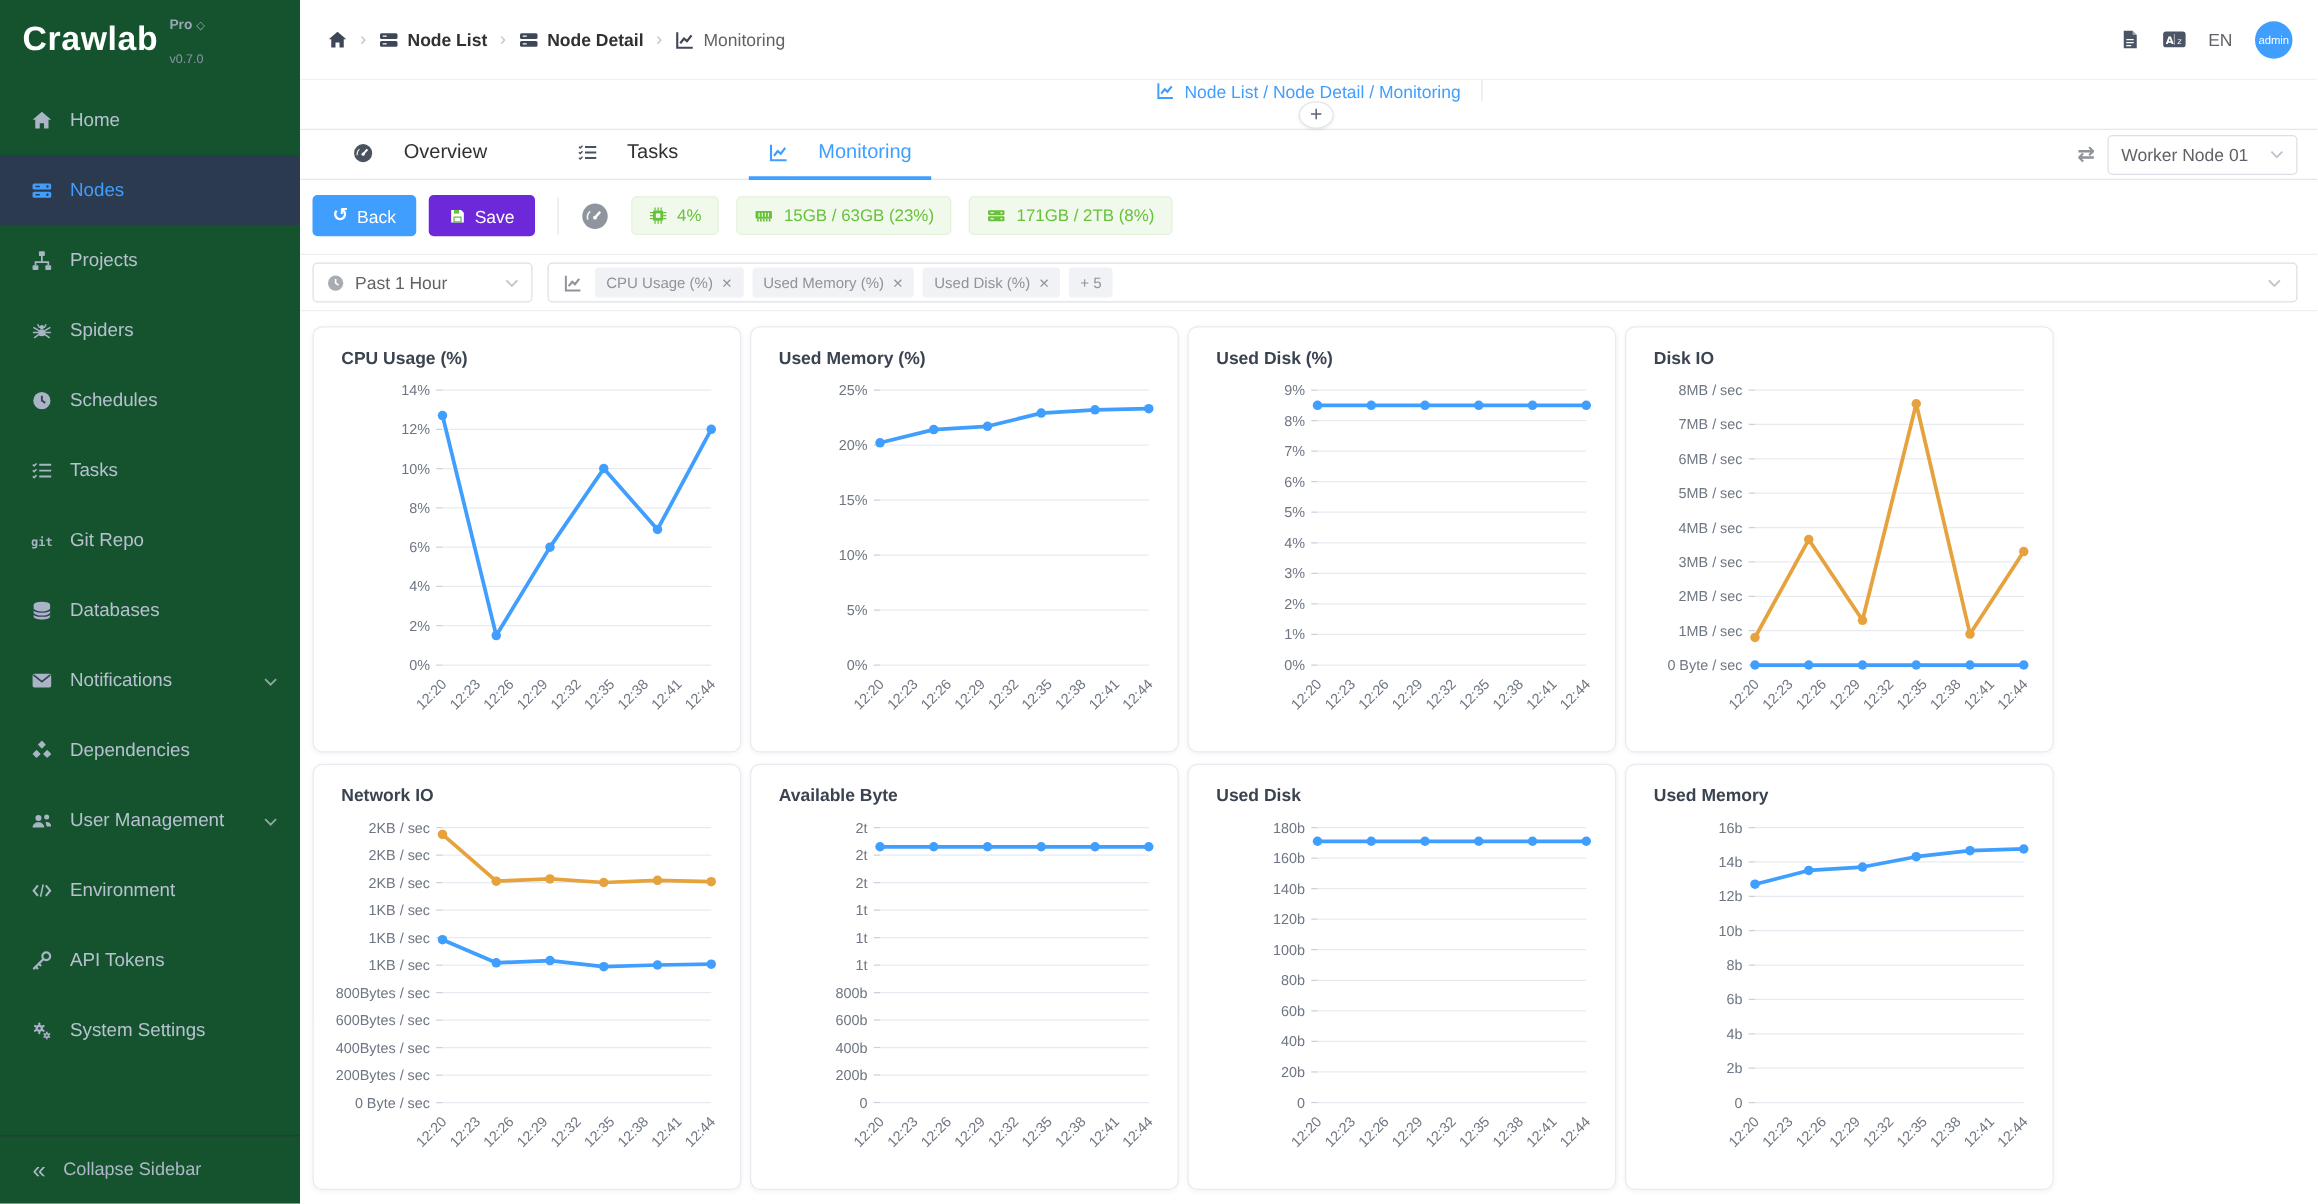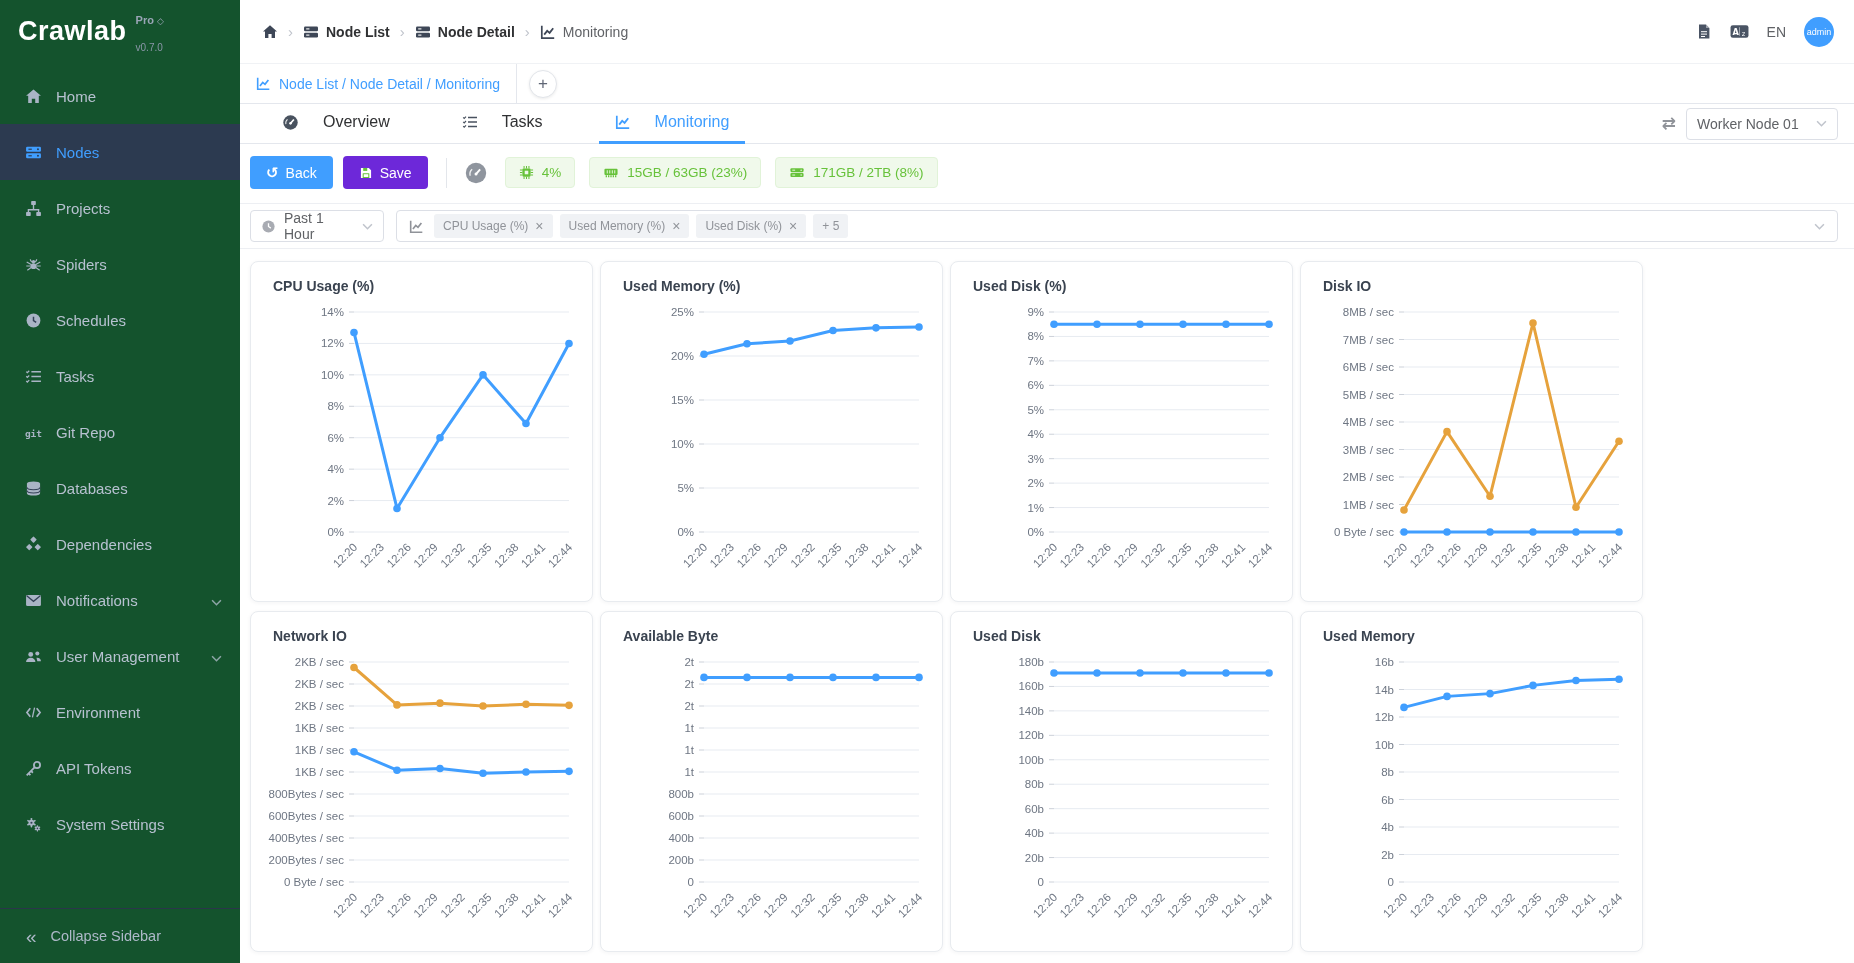--- a/index.html
+++ b/index.html
@@ -38,21 +38,21 @@
   .crumb .icon{color:#3e4757;--cut:#fff;display:flex;}
   .crumb.bold{font-weight:700;}
   .crumb.current{color:#606266;font-weight:400;}
   .crumb-sep{color:#c0c4cc;font-size:15px;}
   .top-right{margin-left:auto;display:flex;align-items:center;gap:18px;}
   .hdr-icon{color:#4a5464;display:flex;cursor:pointer;}
   .lang{font-size:14px;color:#606266;cursor:pointer;}
   .avatar{width:30px;height:30px;border-radius:50%;background:#409eff;color:#fff;
     font-size:9px;display:flex;align-items:center;justify-content:center;cursor:pointer;}
 
-  .tabsbar{height:40px;display:flex;align-items:center;border-bottom:1px solid #e4e7ed;}
+  .tabsbar{height:40px;display:flex;align-items:center;border-bottom:1px solid #e4e7ed;flex-direction:column;}
   .page-tab{height:40px;display:flex;align-items:center;gap:8px;padding:0 16px;
     border-right:1px solid #e4e7ed;color:#409eff;font-size:14px;cursor:pointer;}
   .page-tab .icon{display:flex;}
   .tab-add{width:28px;height:28px;border:1px solid #e2e5ea;border-radius:50%;background:#fff;
     color:#5f6675;font-size:17px;display:flex;align-items:center;justify-content:center;
     margin-left:12px;box-shadow:0 1px 3px rgba(0,0,0,.08);cursor:pointer;}
 
   .navtabs{height:40px;display:flex;align-items:center;border-bottom:1px solid #e4e7ed;
     padding-left:26px;gap:40px;}
   .navtab{height:40px;display:flex;align-items:center;gap:24px;padding:0 16px;font-size:16px;
@@ -75,21 +75,21 @@
   .btn .bicon{font-size:15px;font-weight:700;line-height:1;display:flex;}
   .vdiv{width:1px;height:30px;background:#e3e6eb;margin:0 8px;}
   .gauge-wrap{color:#8f959e;display:flex;}
   .badges{display:flex;align-items:center;gap:14px;margin-left:8px;}
   .badge{height:31px;display:flex;align-items:center;gap:8px;padding:0 13px;background:#f0f9eb;
     border:1px solid #e1f3d8;border-radius:4px;color:#67c23a;font-size:13.5px;}
   .badge .icon{display:flex;}
 
   .filter-row{border-top:1px solid #edeff3;border-bottom:1px solid #edeff3;
     padding:6px 16px 6px 10px;display:flex;align-items:center;gap:12px;}
-  .time-select{width:134px;gap:8px;}
+  .time-select{width:176px;gap:8px;}
   .time-select .clockicon{color:#a8abb2;display:flex;}
   .metrics-box{flex:1;height:32px;border:1px solid #dcdfe6;border-radius:4px;background:#fff;
     display:flex;align-items:center;padding:0 12px;gap:7px;cursor:pointer;}
   .metrics-box .micon{color:#909399;display:flex;margin-right:3px;}
   .mtag{height:24px;background:#f0f2f5;border-radius:3px;display:flex;align-items:center;
     gap:7px;padding:0 9px;color:#909399;font-size:12px;white-space:nowrap;}
   .mtag .x{font-size:14px;line-height:1;cursor:pointer;}
   .metrics-box .chevron{margin-left:auto;display:flex;}
 
   .cards{padding:12px 0 0 10px;display:grid;grid-template-columns:repeat(4,343px);
@@ -210,41 +210,41 @@
               <path d="M1.8 3.6v8.8c0 1.3 2.8 2.3 6.2 2.3s6.2-1 6.2-2.3V3.6z" fill="currentColor"></path>
               <path d="M1.8 6.8c0 1.3 2.8 2.3 6.2 2.3s6.2-1 6.2-2.3M1.8 9.9c0 1.3 2.8 2.3 6.2 2.3s6.2-1 6.2-2.3" stroke="var(--cut)" stroke-width="1" fill="none"></path>
             </svg>
           </span>
         <span>Databases</span>
       </div>
 
       <div class="side-item">
         <span class="icon">
             <svg viewBox="0 0 16 16" width="17" height="17">
+              <rect x="1" y="2.8" width="14" height="10.4" rx="1.3" fill="currentColor"></rect>
+              <path d="M1.6 3.6 8 8.8l6.4-5.2" stroke="var(--cut)" stroke-width="1.2" fill="none"></path>
+            </svg>
+          </span>
+        <span>Notifications</span>
+        <span class="exp"><svg viewBox="0 0 10 6" width="11" height="7">
+              <path d="M1 1l4 4 4-4" stroke="currentColor" stroke-width="1.4" fill="none"></path>
+            </svg></span>
+      </div>
+
+      <div class="side-item">
+        <span class="icon">
+            <svg viewBox="0 0 16 16" width="17" height="17">
               <g fill="currentColor">
                 <rect x="5.8" y="1.3" width="4.4" height="4.4" rx=".5" transform="rotate(45 8 3.5)"></rect>
                 <rect x="1.8" y="8.3" width="4.4" height="4.4" rx=".5" transform="rotate(45 4 10.5)"></rect>
                 <rect x="9.8" y="8.3" width="4.4" height="4.4" rx=".5" transform="rotate(45 12 10.5)"></rect>
               </g>
             </svg>
           </span>
         <span>Dependencies</span>
-      </div>
-
-      <div class="side-item">
-        <span class="icon">
-            <svg viewBox="0 0 16 16" width="17" height="17">
-              <rect x="1" y="2.8" width="14" height="10.4" rx="1.3" fill="currentColor"></rect>
-              <path d="M1.6 3.6 8 8.8l6.4-5.2" stroke="var(--cut)" stroke-width="1.2" fill="none"></path>
-            </svg>
-          </span>
-        <span>Notifications</span>
-        <span class="exp"><svg viewBox="0 0 10 6" width="11" height="7">
-              <path d="M1 1l4 4 4-4" stroke="currentColor" stroke-width="1.4" fill="none"></path>
-            </svg></span>
       </div>
 
       <div class="side-item">
         <span class="icon">
             <svg viewBox="0 0 16 16" width="17" height="17">
               <g fill="currentColor">
                 <circle cx="5.4" cy="6" r="2.3"></circle>
                 <path d="M1 13.2c0-2.5 2-4 4.4-4s4.4 1.5 4.4 4z"></path>
                 <circle cx="11.6" cy="5.2" r="1.9"></circle>
                 <path d="M10.8 9.2c.3 0 .5-.1.8-.1 2 0 3.4 1.3 3.4 3.3h-3.4z"></path>

